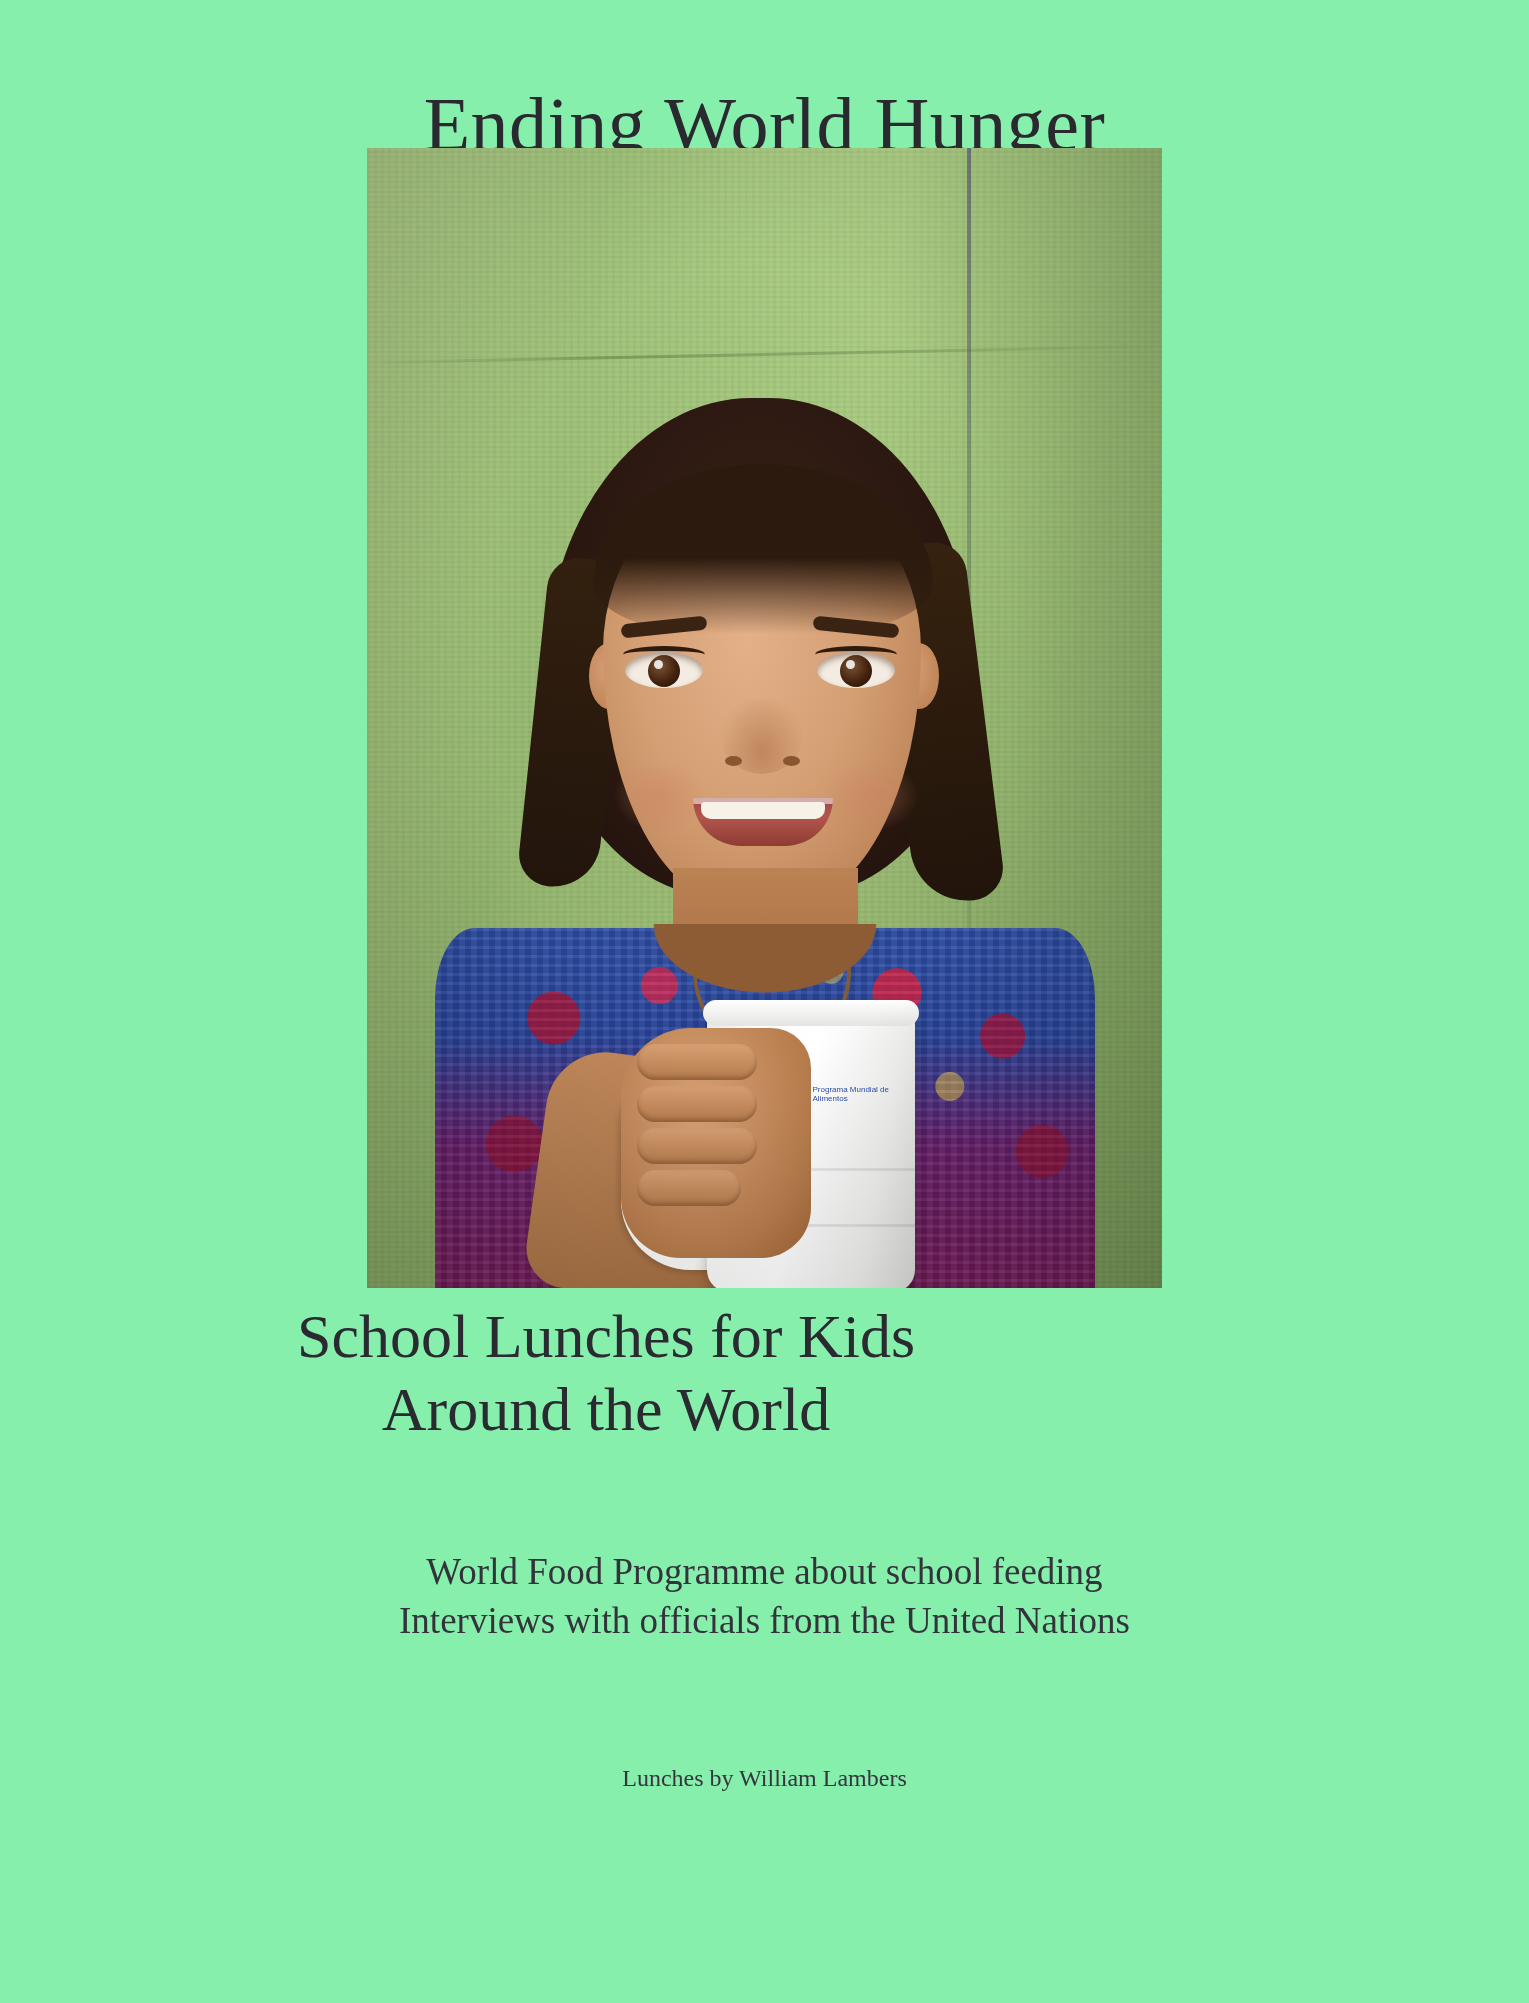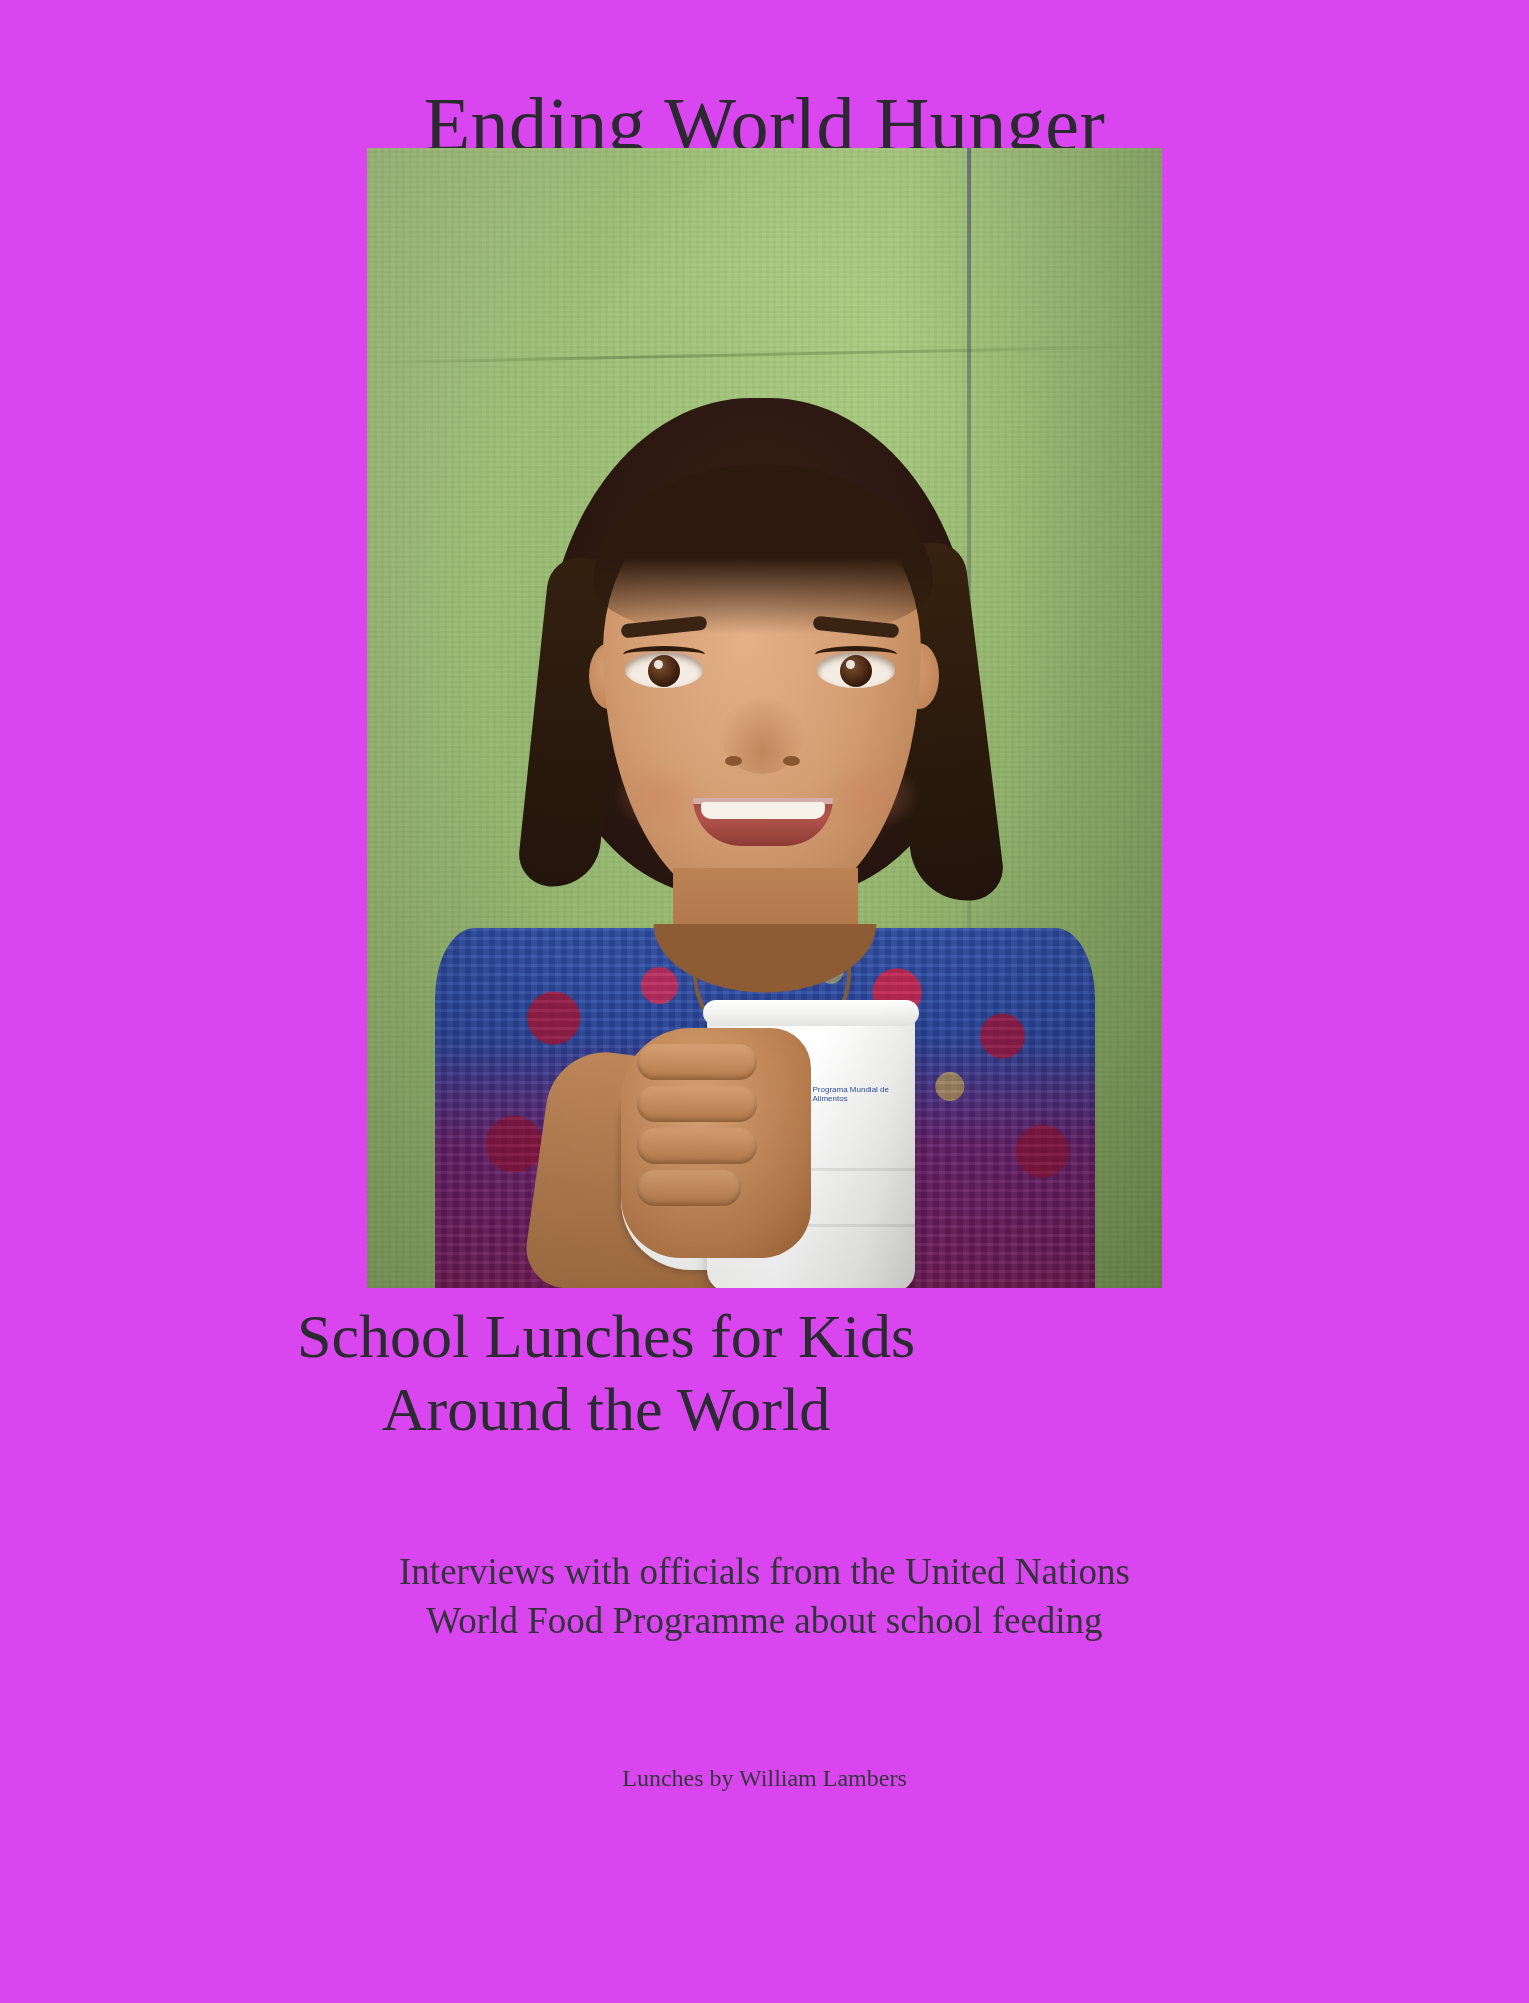--- a/index.html
+++ b/index.html
@@ -11,21 +11,21 @@
     width: 1529px;
     height: 2003px;
     font-family: "Liberation Serif", serif;
     color: #2b2b33;
     overflow: hidden;
   }
   .page {
     position: relative;
     width: 1529px;
     height: 2003px;
-    background: #d946ef;
+    background: #86efac;
     box-sizing: border-box;
     padding: 0;
   }
   
   .main-title {
     position: absolute;
     top: 34px;
     left: 0;
     width: 1529px;
     text-align: center;
@@ -515,19 +515,19 @@
       <div class="wall-shadow"></div>
     </div>
   </div>
 
   <div class="subtitle">
     <div>School Lunches for Kids</div>
     <div>Around the World</div>
   </div>
 
   <div class="blurb">
+    <div>World Food Programme about school feeding</div>
     <div>Interviews with officials from the United Nations</div>
-    <div>World Food Programme about school feeding</div>
   </div>
 
   <div class="editor">Lunches by William Lambers</div>
 
 </div>
 
 </body></html>

